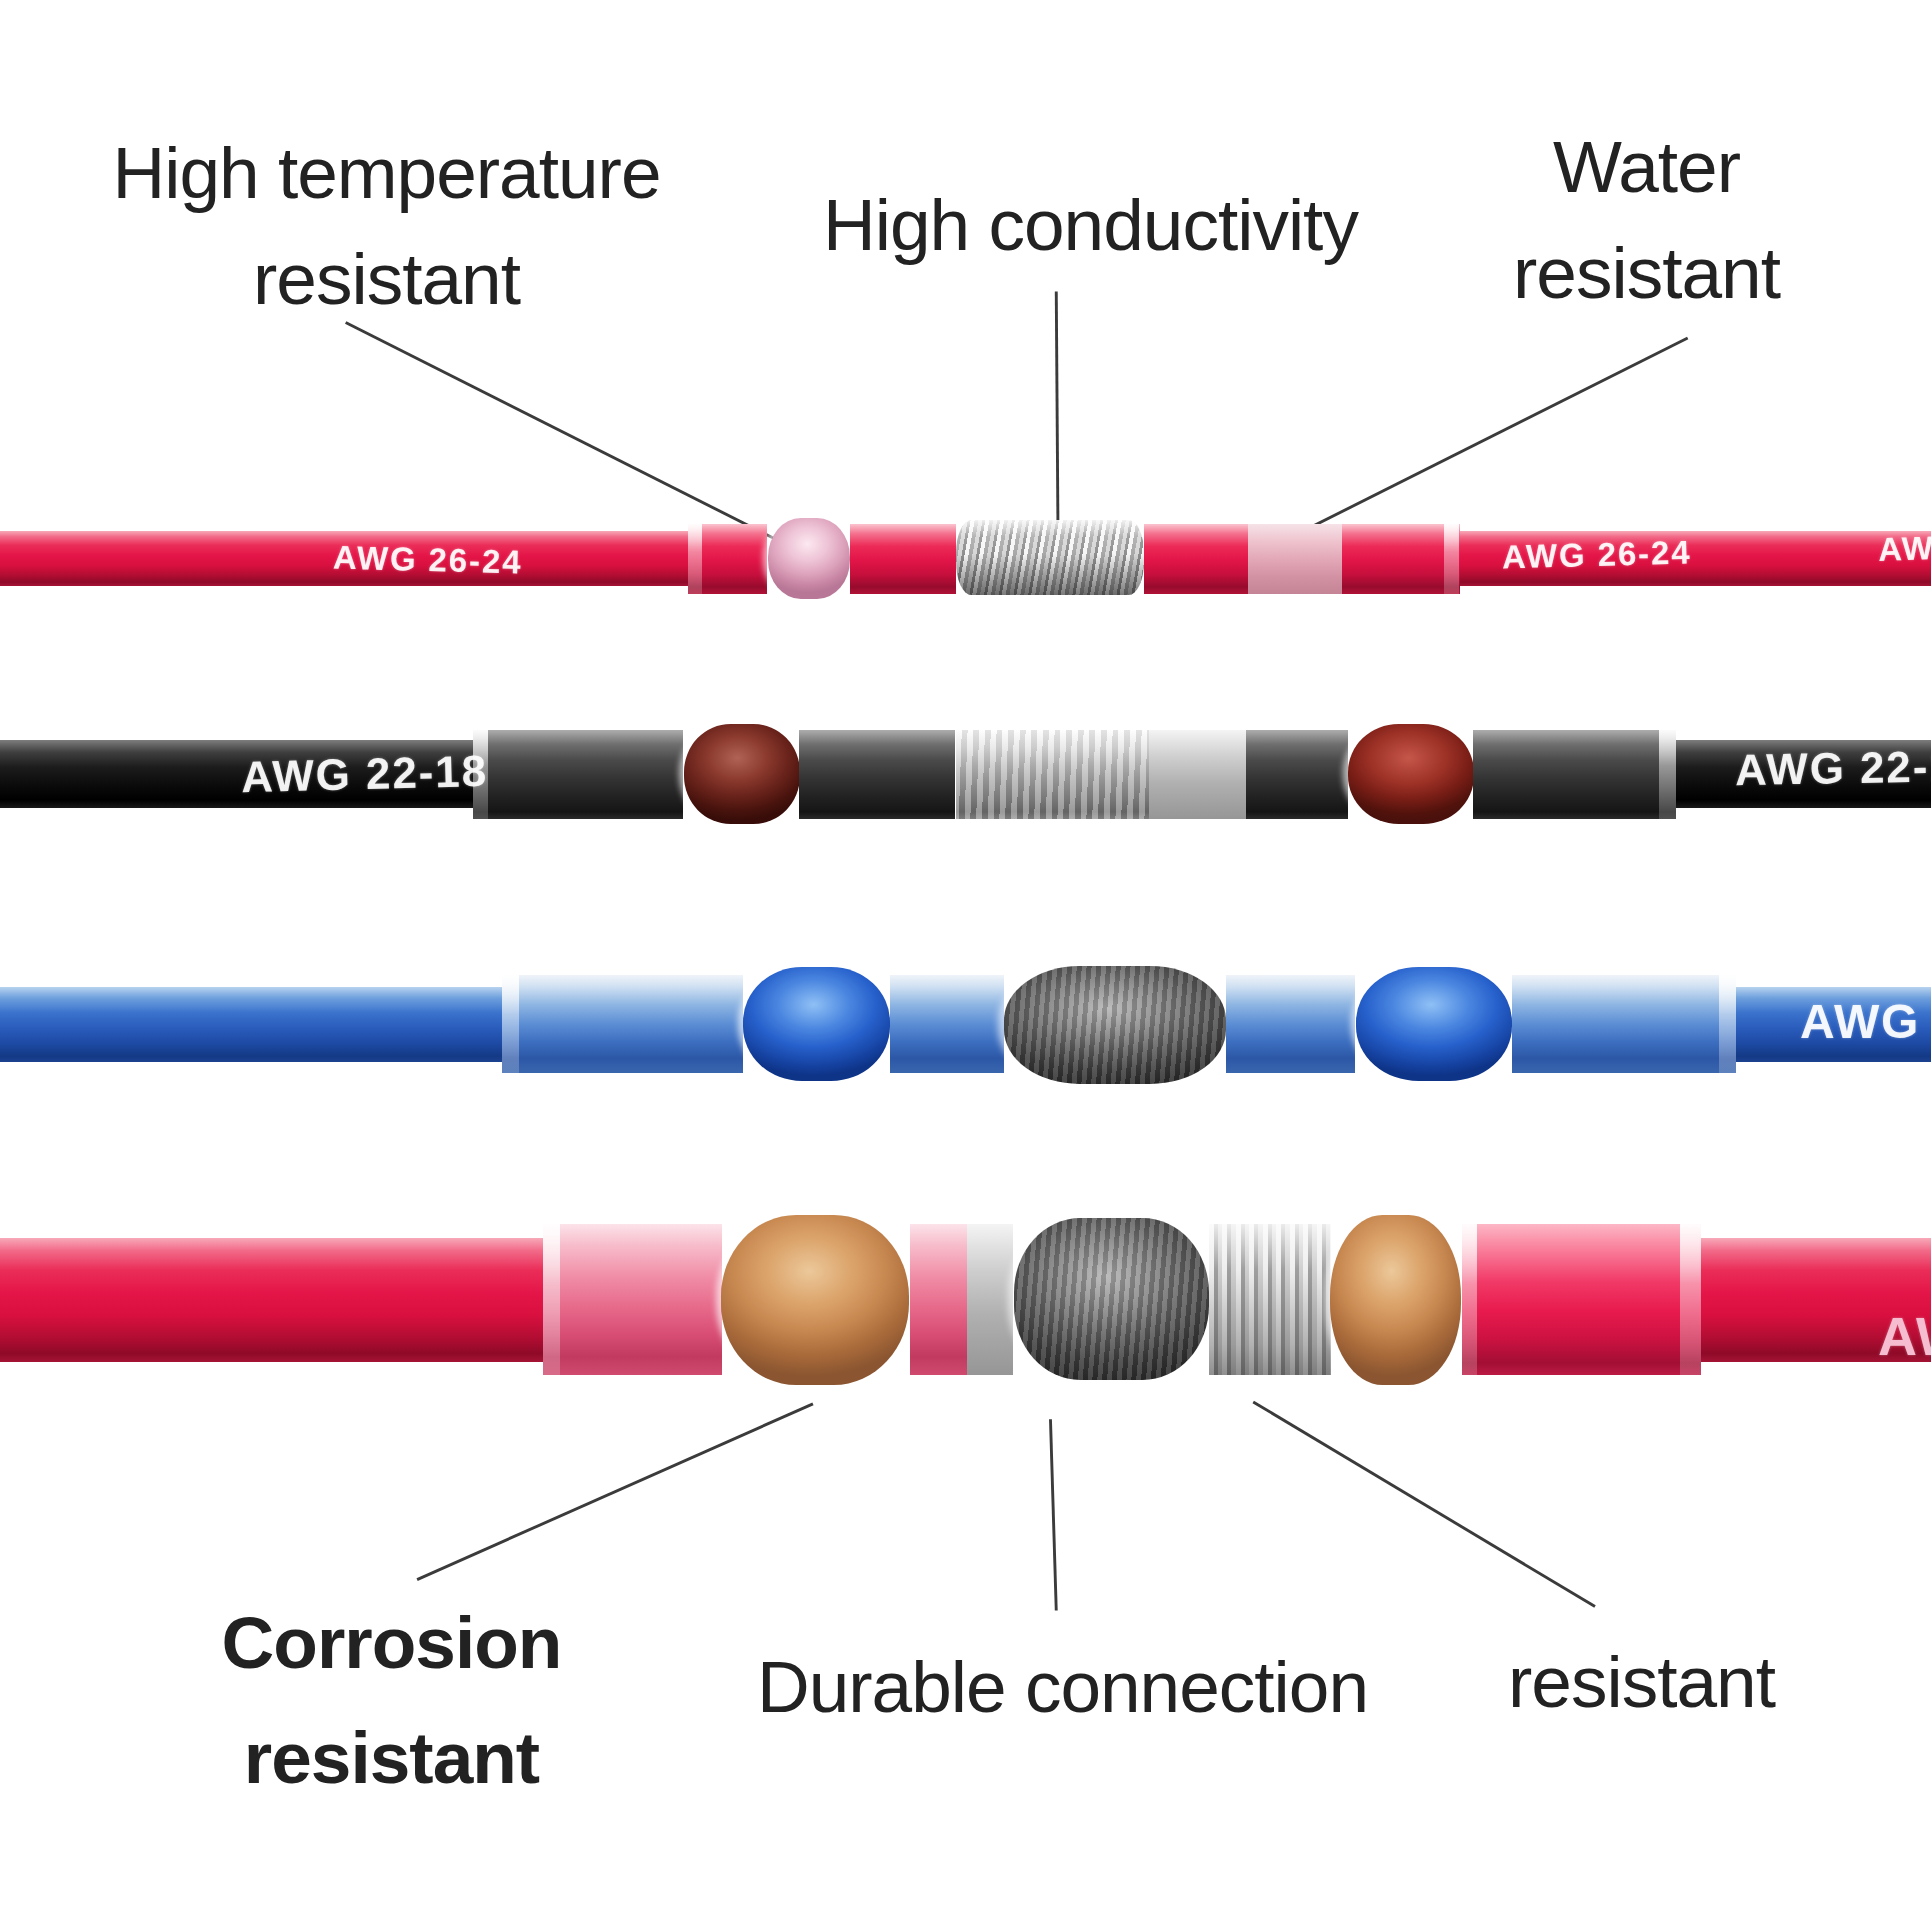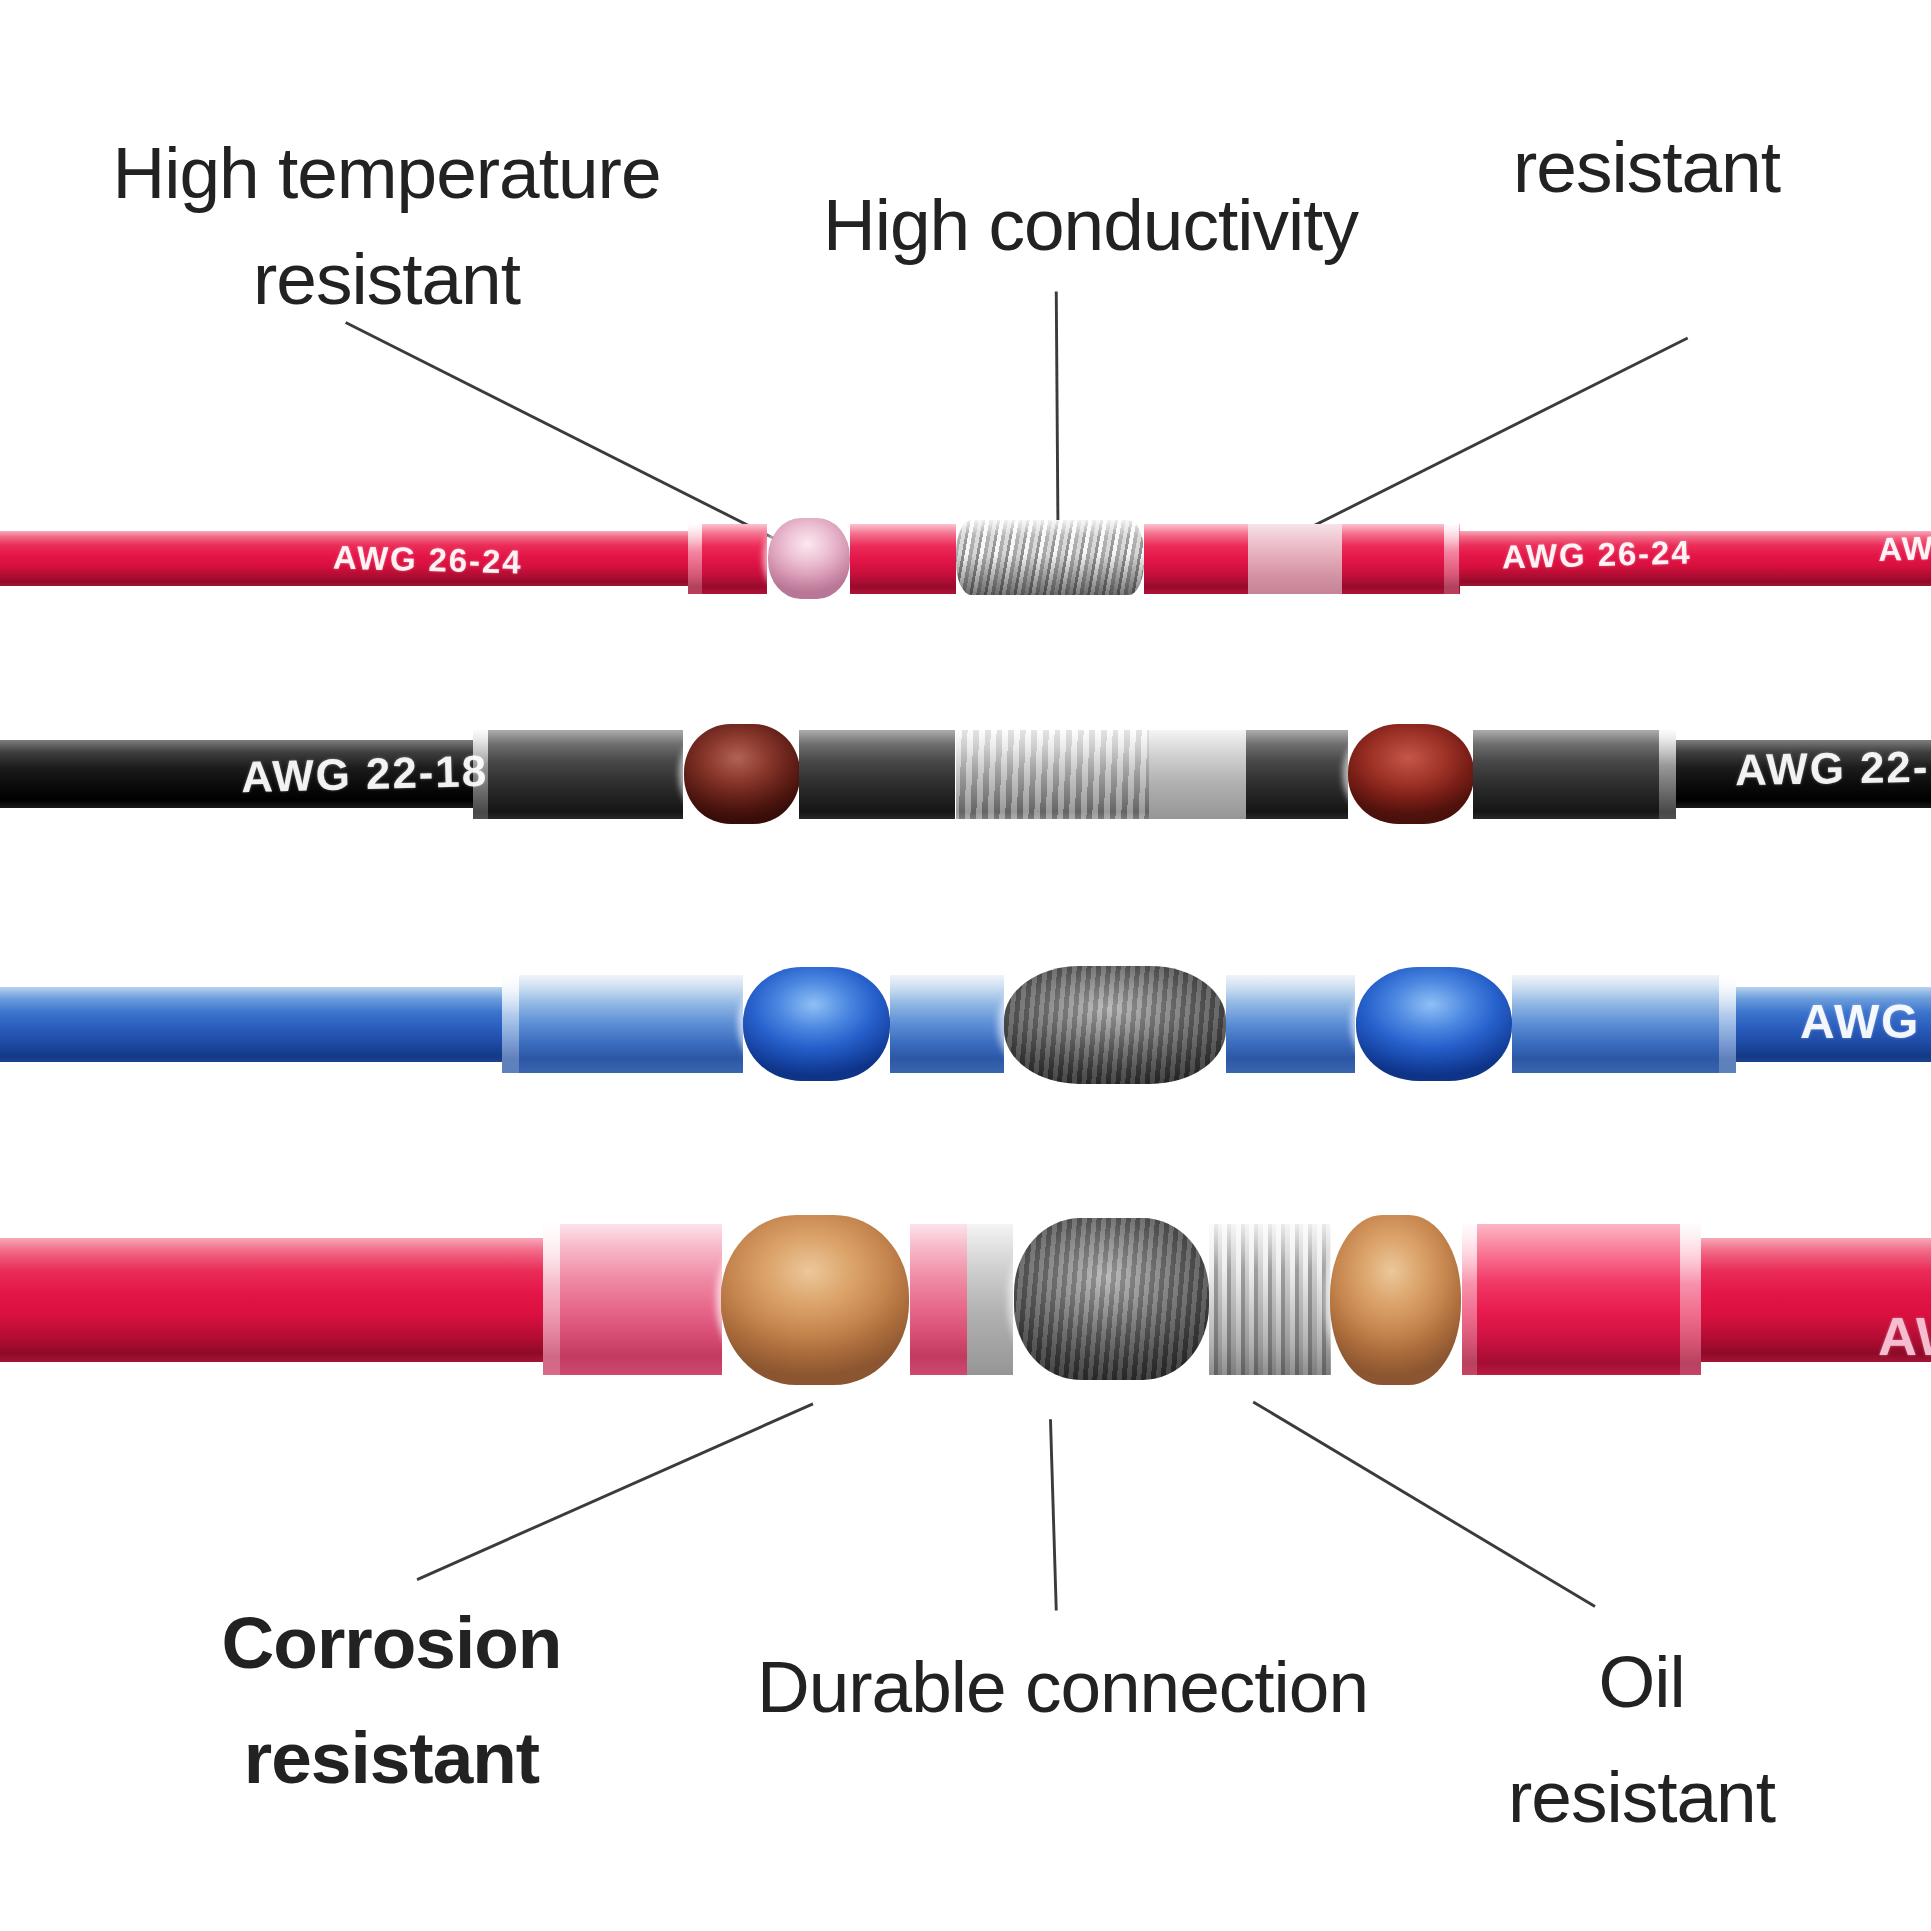--- a/index.html
+++ b/index.html
@@ -116,31 +116,31 @@
 <div class="canvas">
 
   <div class="label" style="left:58px;top:120px;width:657px;">
     <div>High temperature</div>
     <div>resistant</div>
   </div>
   <div class="label" style="left:801px;top:172px;width:579px;">
     <div>High conductivity</div>
   </div>
   <div class="label" style="left:1410px;top:114px;width:473px;">
+    <div>Water</div>
     <div>resistant</div>
   </div>
   <div class="label bottom2" style="left:97px;top:1585px;width:589px;font-weight:bold;">
     <div>Corrosion</div>
     <div>resistant</div>
   </div>
   <div class="label" style="left:734px;top:1634px;width:657px;">
     <div>Durable connection</div>
   </div>
   <div class="label bottom2" style="left:1371px;top:1624px;width:541px;">
-    <div>Oil</div>
     <div>resistant</div>
   </div>
 
   <svg class="lines" viewBox="0 0 2000 2000">
     <line x1="358" y1="334" x2="842" y2="578" stroke="#3b3b3b" stroke-width="3"></line>
     <line x1="1094" y1="302" x2="1096" y2="580" stroke="#3b3b3b" stroke-width="3"></line>
     <line x1="1748" y1="350" x2="1302" y2="574" stroke="#3b3b3b" stroke-width="3"></line>
     <line x1="432" y1="1636" x2="842" y2="1454" stroke="#3b3b3b" stroke-width="3"></line>
     <line x1="1088" y1="1470" x2="1094" y2="1668" stroke="#3b3b3b" stroke-width="3"></line>
     <line x1="1298" y1="1452" x2="1652" y2="1664" stroke="#3b3b3b" stroke-width="3"></line>

